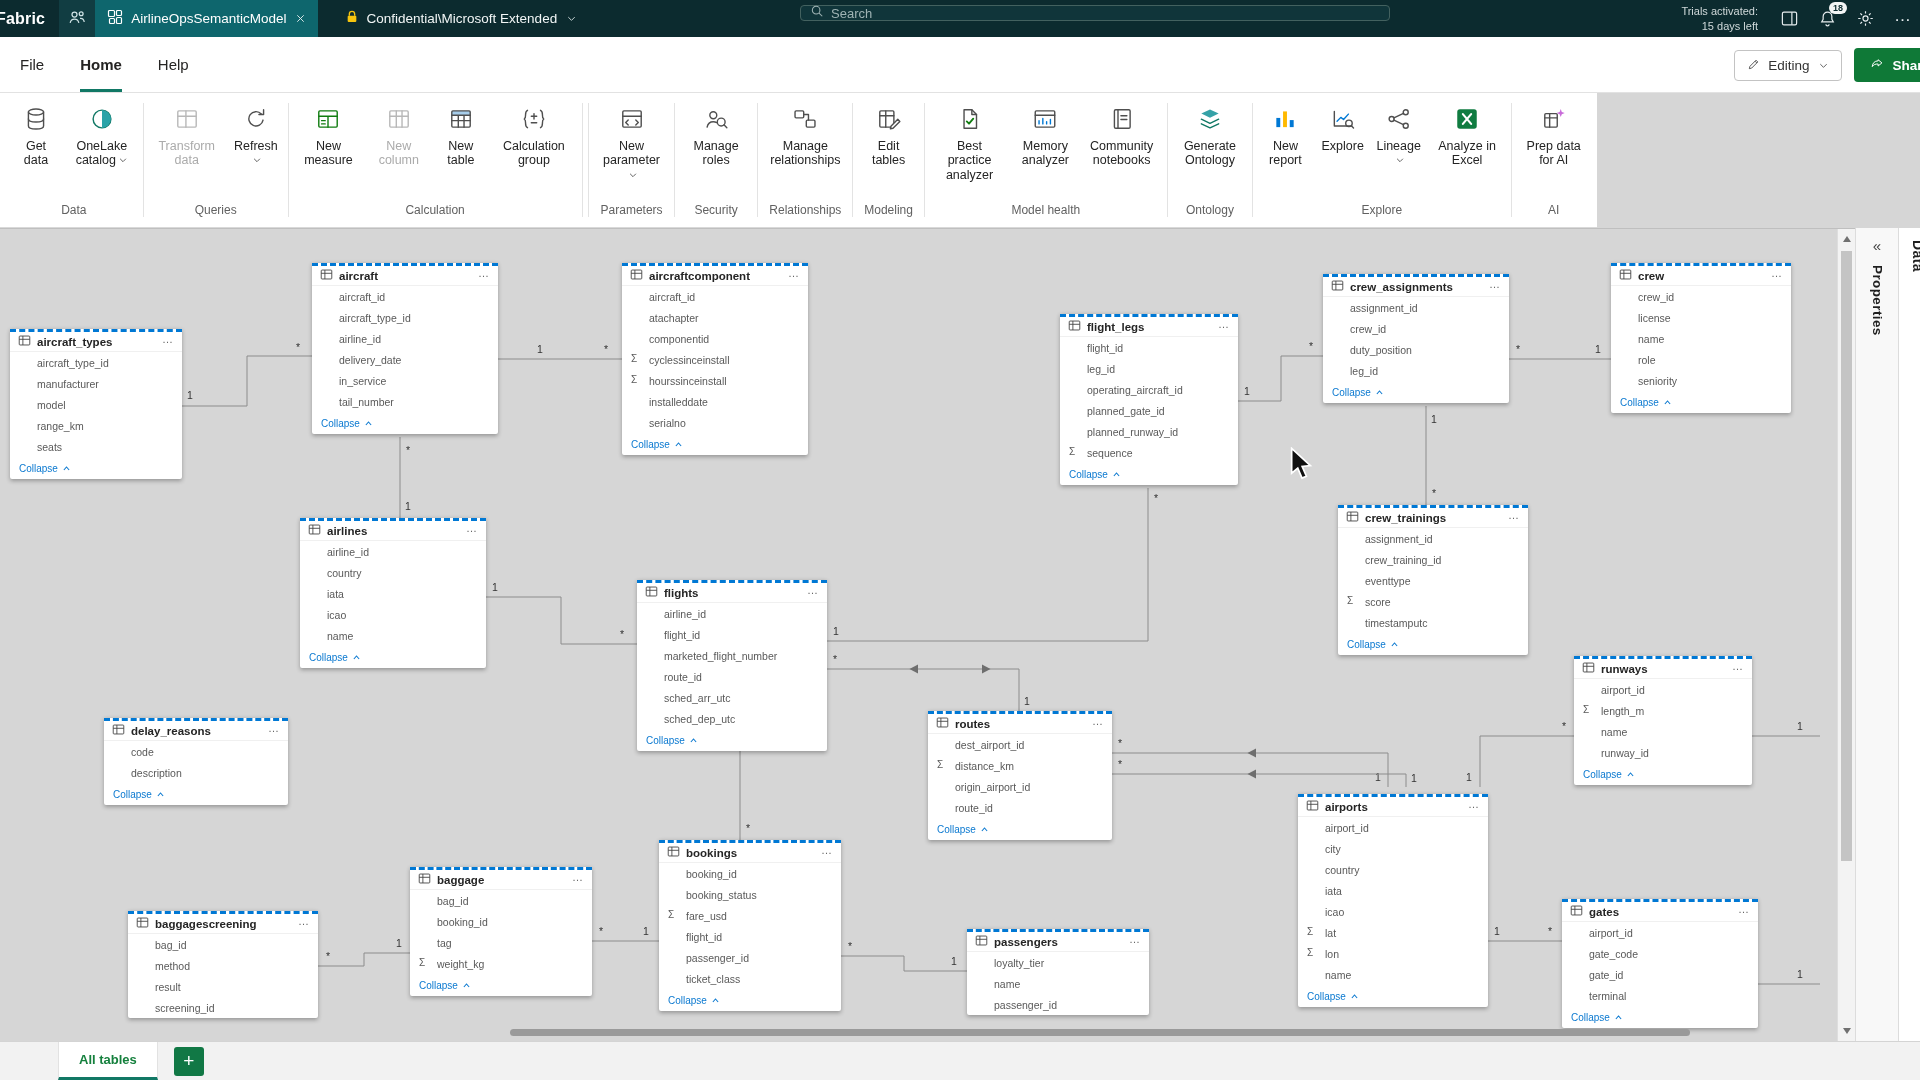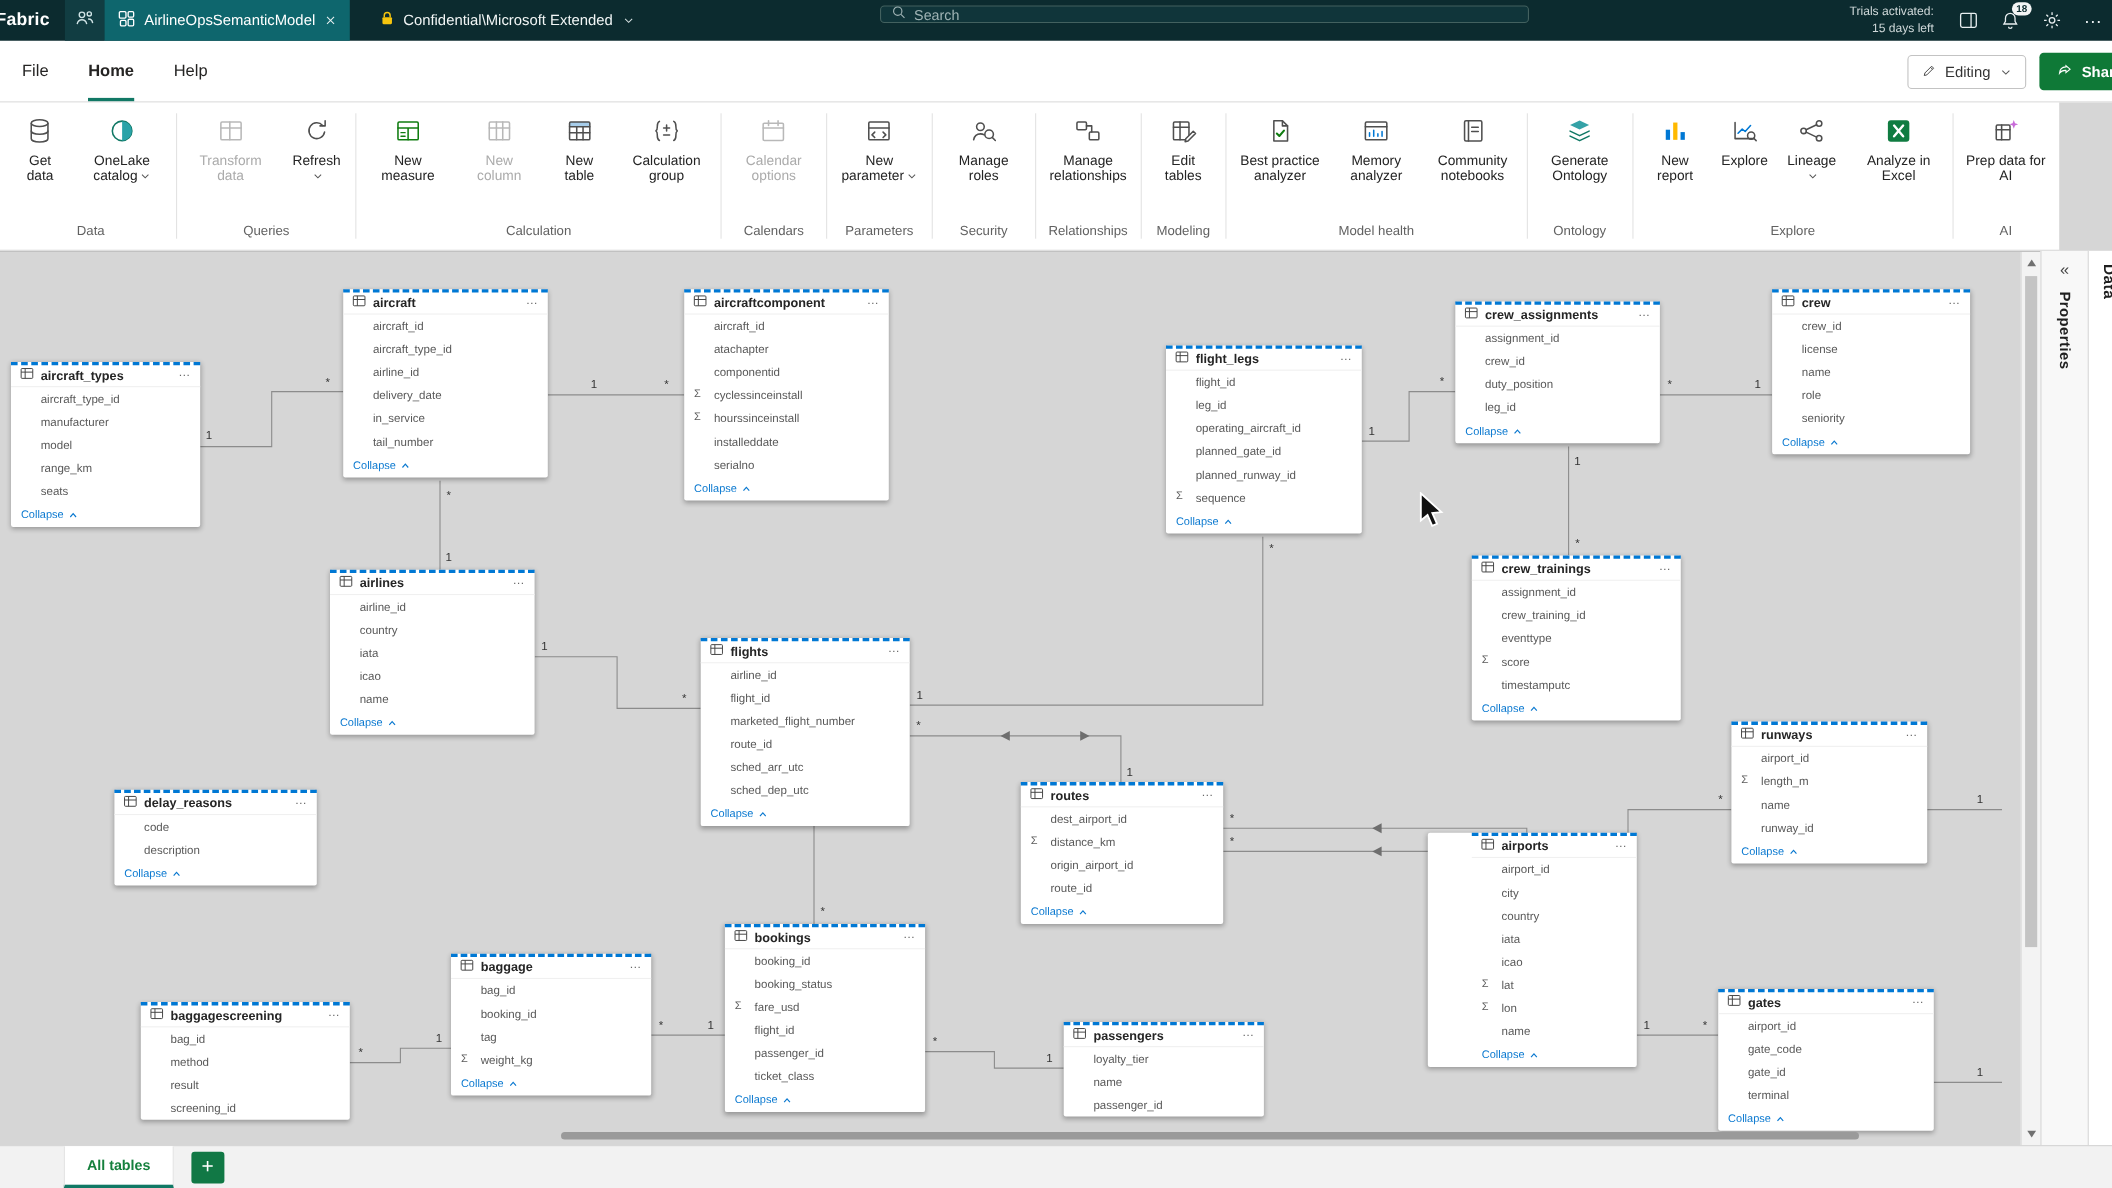--- a/index.html
+++ b/index.html
@@ -25,21 +25,21 @@
 
   
   .menubar{position:absolute;top:37px;left:0;width:1920px;height:56px;background:#fff;border-bottom:1px solid #e2e2e2;display:flex;align-items:stretch;padding-left:20px;z-index:40}
   .menu-item{display:flex;align-items:center;margin-right:36px;font-size:15px;color:#252423;border-bottom:3px solid transparent;padding-top:3px;cursor:pointer}
   .menu-item.active{font-weight:700;border-bottom-color:#117865}
   .mb-right{position:absolute;right:0;top:0;height:56px;display:flex;align-items:center;gap:12px}
   .editing-pill{display:flex;align-items:center;gap:7px;border:1px solid #c3c3c3;border-radius:4px;padding:6px 12px;font-size:13.5px;color:#333;background:#fff;cursor:pointer}
   .share-btn{display:flex;align-items:center;gap:7px;background:#0f7937;color:#fff;border-radius:4px;padding:8px 16px;font-size:13.5px;font-weight:600;margin-right:-26px;cursor:pointer}
 
   
-  .ribbon{position:absolute;top:93px;left:0;width:1872px;height:135px;background:#fff;border-bottom:1px solid #d9d9d9;display:flex;align-items:stretch;padding:4px 4px 0 8px;z-index:30}
+  .ribbon{position:absolute;top:93px;left:0;width:1597px;height:135px;background:#fff;border-bottom:1px solid #d9d9d9;display:flex;align-items:stretch;padding:4px 4px 0 8px;z-index:30}
   .rgroup{display:flex;flex-direction:column;justify-content:space-between;padding-bottom:3px}
   .rbuttons{display:flex;align-items:flex-start}
   .rbtn{display:flex;flex-direction:column;align-items:center;gap:6px;padding:8px 7px 4px;min-width:56px;max-width:92px;border-radius:4px;font-size:12.5px;color:#242424;text-align:center;line-height:1.15;cursor:pointer}
   .rbtn .ricon{height:28px;display:flex;align-items:center;justify-content:center}
   .rbtn.disabled{color:#ababab;cursor:default}
   .rbtn.disabled .ricon{filter:grayscale(1);opacity:.4}
   .rtext{display:inline}
   .rlabel{text-align:center;font-size:12px;color:#616161;padding:4px 8px 7px;white-space:nowrap}
   .rdivider{width:1px;background:#e3e3e3;margin:6px 3px 10px}
   .dd-ch{display:inline-block;vertical-align:-1px;margin-left:2px}
@@ -278,34 +278,20 @@
               <path d="M18 4c1.8.8 1.8 3.2 1.8 4s-.3 3 1.2 4c-1.5 1-1.2 3.2-1.2 4s0 3.2-1.8 4"></path>
               <path d="M9.5 9.5h5M12 7v5M9.5 15.5h5"></path>
             </svg>
           </span>
           <span><span class="rtext">Calculation group</span></span>
         </div>
       </div>
       <div class="rlabel">Calculation</div>
     </div>
     <div class="rdivider"></div>
-    <div class="rgroup">
-      <div class="rbuttons">
-        <div class="rbtn disabled">
-          <span class="ricon">
-            <svg width="26" height="26" viewBox="0 0 24 24" fill="none" stroke="#4f4f4f" stroke-width="1.3" stroke-linecap="round" stroke-linejoin="round">
-              <rect x="3.5" y="5.5" width="17" height="14.5" rx="1"></rect>
-              <path d="M3.5 9.5h17M8 3.5v4M16 3.5v4"></path>
-            </svg>
-          </span>
-          <span><span class="rtext">Calendar options</span></span>
-        </div>
-      </div>
-      <div class="rlabel">Calendars</div>
-    </div>
     <div class="rdivider"></div>
     <div class="rgroup">
       <div class="rbuttons">
         <div class="rbtn">
           <span class="ricon">
             <svg width="26" height="26" viewBox="0 0 24 24" fill="none" stroke="#4f4f4f" stroke-width="1.3" stroke-linecap="round" stroke-linejoin="round">
               <rect x="3.5" y="4.5" width="17" height="15" rx="1"></rect>
               <path d="M3.5 9.5h17"></path>
               <path d="M8.5 13l-2.3 2.3 2.3 2.3M15.5 13l2.3 2.3-2.3 2.3"></path>
             </svg>
@@ -924,21 +910,21 @@
       <div class="tbl-field">
         <span>route_id</span>
       </div>
       <div class="tbl-collapse">
         <span>Collapse</span>
         <svg width="9" height="9" viewBox="0 0 12 12" fill="none" stroke="#0b79d0" stroke-width="1.4">
           <path d="M2.5 8l3.5-4 3.5 4"></path>
         </svg>
       </div>
     </div>
-    <div class="tbl" style="left: 1298px; top: 528px; width: 190px; padding-left: 40px;">
+    <div class="tbl" style="left: 1298px; top: 565px; width: 190px;">
       <div class="tbl-head">
         <span><svg width="13" height="13" viewBox="0 0 16 16" fill="none" stroke="#444" stroke-width="1.1">
             <rect x="1.5" y="2.5" width="13" height="11" rx="1"></rect>
             <path d="M1.5 6.5h13M6 2.5v11"></path>
           </svg></span>
         <span class="tbl-name">airports</span>
         <span class="tbl-more">…</span>
       </div>
       <div class="tbl-field">
         <span>airport_id</span>

